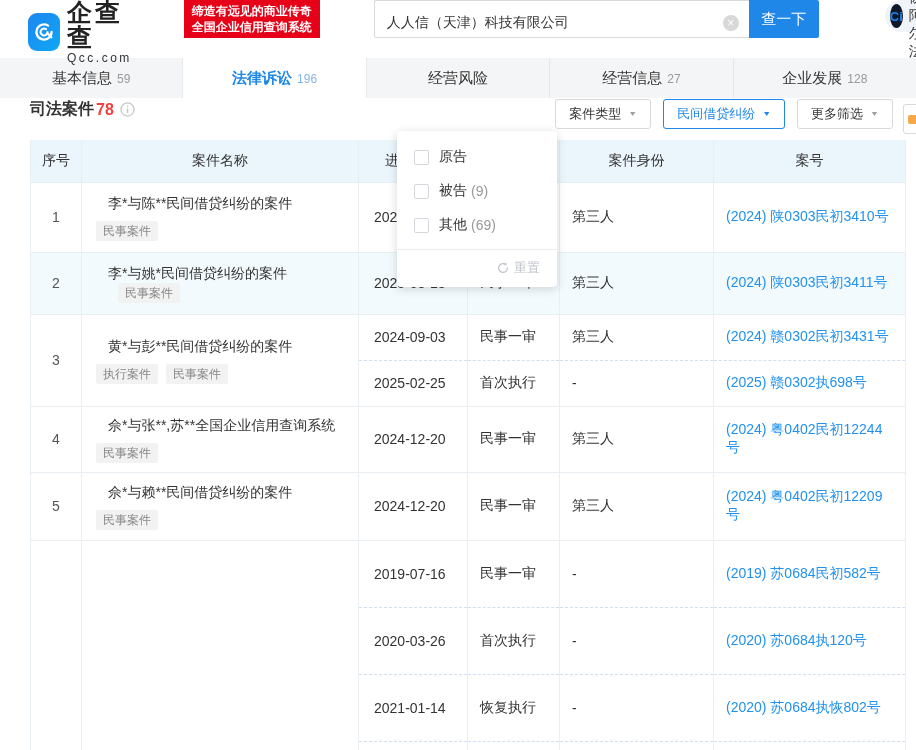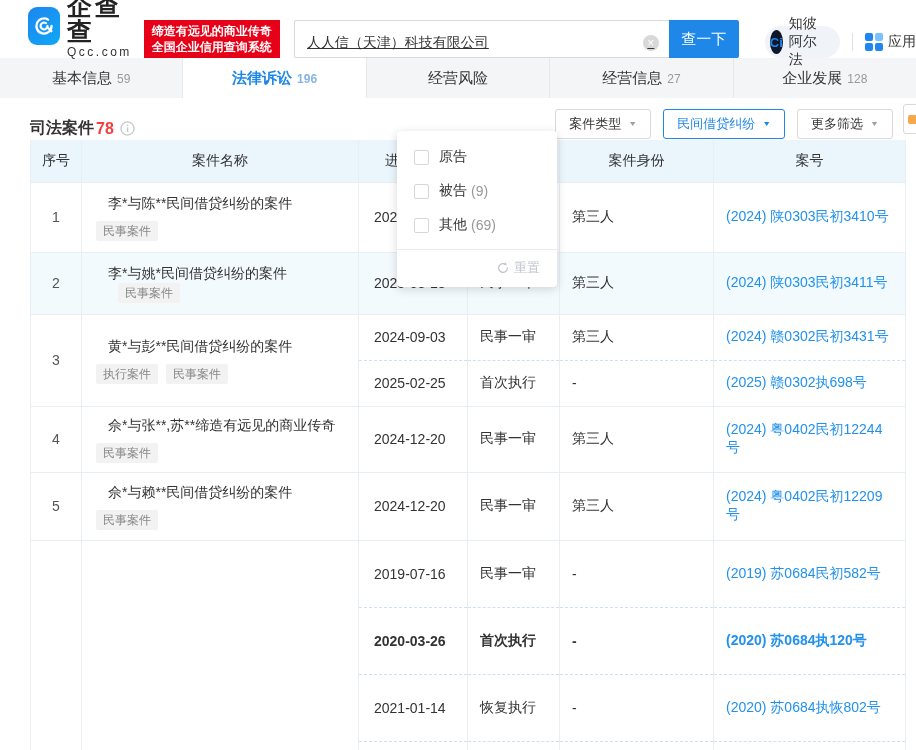--- a/index.html
+++ b/index.html
@@ -7,32 +7,32 @@
     --table-header-bg:#eaf5fc; --border:#e9eef3; --dash:#cfe0f0; --row-hover:#f3fafd;
     --tab-bg:#f4f5f6; --tag-bg:#f2f2f2; --tag-text:#888; --muted:#999; --text:#333;
   }
   *{box-sizing:border-box;margin:0;padding:0;}
   html,body{background:#fff;}
   body{
     width:916px;height:750px;overflow:hidden;position:relative;
     font-family:"Liberation Sans","DejaVu Sans",sans-serif;color:var(--text);
   }
   
-  .topbar{height:58px;display:flex;align-items:flex-end;padding-left:28px;}
+  .topbar{height:58px;display:flex;align-items:flex-start;padding-left:28px;gap:40px;}
   .logo{display:flex;align-items:center;cursor:pointer;}
   .logo-icon{width:38px;height:38px;border-radius:9px;background:linear-gradient(135deg,#1d86f0,#0fa8f5);
     display:flex;align-items:center;justify-content:center;}
   .logo-text{margin-left:7px;line-height:1;}
   .brand{font-size:25px;font-weight:bold;color:#222;letter-spacing:3px;}
   .domain{font-size:12px;color:#333;letter-spacing:2.5px;margin-top:2px;}
   .slogan{background:var(--badge-red);color:#fff;font-size:12px;font-weight:bold;
     line-height:16px;padding:3px 8px;margin-left:6px;white-space:nowrap;}
   .searchbox{display:flex;margin-left:14px;height:38px;}
   .search-input{width:375px;border:1px solid #d9d9d9;border-right:none;border-radius:2px 0 0 2px;
-    display:flex;align-items:center;padding:8px 10px 0 12px;font-size:14px;color:#333;text-decoration:underline;}
+    display:flex;align-items:center;padding:8px 10px 0 12px;font-size:14px;color:#333;}
   .search-value{flex:1;white-space:nowrap;overflow:hidden;}
   .clear-icon{width:16px;height:16px;border-radius:50%;background:#d8d8d8;color:#fff;
     font-size:12px;line-height:16px;text-align:center;cursor:pointer;flex:none;}
   .search-btn{width:70px;border:none;background:var(--accent);color:#fff;font-size:15px;
     border-radius:0 2px 2px 0;cursor:pointer;font-family:inherit;}
   .top-right{display:flex;align-items:center;margin-left:26px;}
   .zhibi-pill{display:flex;align-items:center;background:#f0f4f9;border-radius:17px;
     height:32px;padding:0 14px 0 5px;cursor:pointer;}
   .zhibi-logo{width:24px;height:24px;border-radius:50%;background:#0f172a;display:flex;
     align-items:center;justify-content:center;font-size:13px;font-weight:bold;color:#1d86f0;margin-right:6px;}
@@ -43,23 +43,23 @@
   .apps-icon i{background:#1d86f0;border-radius:2px;}
   .apps-icon i:nth-child(2){background:#7bc0ff;}
   .apps-label{font-size:14px;color:#333;white-space:nowrap;}
   
   .tabs{height:40px;display:flex;background:var(--tab-bg);}
   .tab{flex:1;display:flex;align-items:center;justify-content:center;font-size:15px;
     color:#333;cursor:pointer;border-right:1px solid #e6e8ea;}
   .tab:last-child{border-right:none;}
   .tab .cnt{font-size:12px;color:var(--muted);margin-left:5px;margin-top:1px;}
   .tab.active{background:#fff;color:var(--accent);font-weight:bold;}
-  .tab.active .cnt{color:#86b4e4;font-weight:bold;}
-  
-  .filter-row{height:40px;display:flex;align-items:flex-end;justify-content:space-between;
+  .tab.active .cnt{color:#86b4e4;font-weight:normal;}
+  
+  .filter-row{height:40px;display:flex;align-items:flex-start;justify-content:space-between;
     padding-left:30px;margin-top:1px;}
   .section-title{display:flex;align-items:center;font-size:16px;font-weight:bold;}
   .section-title .count{color:var(--count-red);margin-left:2px;}
   .info-icon{margin-left:6px;display:flex;cursor:pointer;}
   .filter-buttons{display:flex;gap:12px;margin-right:23px;}
   .fbtn{height:30px;background:#fff;border:1px solid #d9d9d9;border-radius:3px;
     padding:0 13px;font-size:13px;color:#333;display:flex;align-items:center;cursor:pointer;font-family:inherit;}
   .fbtn .arrow{font-size:9px;color:#9aa0a6;margin-left:7px;transform:scale(1,.8);}
   .fbtn.hl{border-color:var(--accent);color:var(--accent);}
   .fbtn.hl .arrow{color:var(--accent);}
@@ -247,21 +247,21 @@
       </tr>
       <tr class="subrow" style="height: 46px;">
         <td class="c-date">2025-02-25</td>
         <td class="c-proc">首次执行</td>
         <td class="c-role">-</td>
         <td class="c-caseno"><a class="case-link">(2025) 赣0302执698号</a></td>
       </tr>
       <tr class="case-start" style="height: 66px;">
         <td class="c-no" rowspan="1">4</td>
         <td class="c-name" rowspan="1">
-          <div class="case-title">佘*与张**,苏**缔造有远见的商业传奇</div>
+          <div class="case-title">佘*与张**,苏**全国企业信用查询系统</div>
           <div class="tags">
             <span class="tag">民事案件</span>
           </div>
         </td>
         <td class="c-date">2024-12-20</td>
         <td class="c-proc">民事一审</td>
         <td class="c-role">第三人</td>
         <td class="c-caseno"><a class="case-link">(2024) 粤0402民初12244号</a></td>
       </tr>
       <tr class="case-start" style="height: 68px;">
@@ -278,21 +278,21 @@
         <td class="c-caseno"><a class="case-link">(2024) 粤0402民初12209号</a></td>
       </tr>
       <tr class="case-start" style="height: 67px;">
         <td class="c-no" rowspan="4"></td>
         <td class="c-name" rowspan="4"></td>
         <td class="c-date">2019-07-16</td>
         <td class="c-proc">民事一审</td>
         <td class="c-role">-</td>
         <td class="c-caseno"><a class="case-link">(2019) 苏0684民初582号</a></td>
       </tr>
-      <tr class="subrow" style="height: 67px; font-weight: bold;">
+      <tr class="subrow" style="height: 67px;">
         <td class="c-date">2020-03-26</td>
         <td class="c-proc">首次执行</td>
         <td class="c-role">-</td>
         <td class="c-caseno"><a class="case-link">(2020) 苏0684执120号</a></td>
       </tr>
       <tr class="subrow" style="height: 67px;">
         <td class="c-date">2021-01-14</td>
         <td class="c-proc">恢复执行</td>
         <td class="c-role">-</td>
         <td class="c-caseno"><a class="case-link">(2020) 苏0684执恢802号</a></td>

